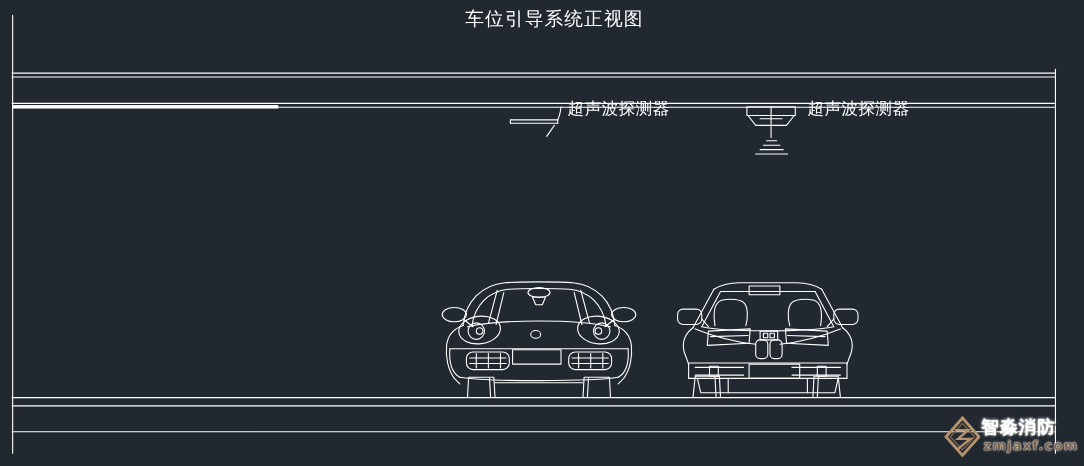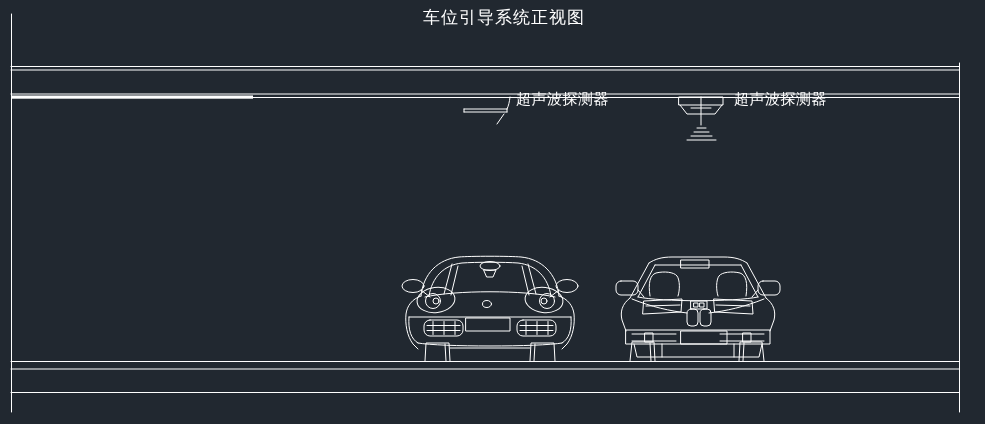--- a/index.html
+++ b/index.html
@@ -207,14 +207,23 @@
       <line class="ln" x1="650" y1="343" x2="651" y2="361"></line>
       <path class="ln" d="M 739 361 L 740 342 L 762 342 L 764 361"></path>
       <line class="ln" x1="744" y1="343" x2="743" y2="361"></line>
     </g>
   </svg>
 
   <div id="title" class="cad-text">车位引导系统正视图</div>
   <div id="label-left" class="cad-text detector-label">超声波探测器</div>
   <div id="label-right" class="cad-text detector-label">超声波探测器</div>
 
+  <div id="watermark">
+    <svg id="wm-icon" width="33" height="38" viewBox="0 0 33 38">
+      <path d="M 17 2 L 32 19 L 17 36 L 2 19 Z" fill="none" stroke="var(--accent)" stroke-width="2.6"></path>
+      <path d="M 17 7 L 28 19 L 17 31 L 6 19 Z" fill="none" stroke="var(--accent-dark)" stroke-width="1.4"></path>
+      <path d="M 11 13 L 22 13 L 13 21 L 24 21 L 13 30" fill="none" stroke="var(--accent)" stroke-width="2.2" stroke-linecap="square"></path>
+    </svg>
+    <div id="wm-brand">智淼消防</div>
+    <div id="wm-domain">zmjaxf.com</div>
+  </div>
 
 </div>
 
 </body></html>

